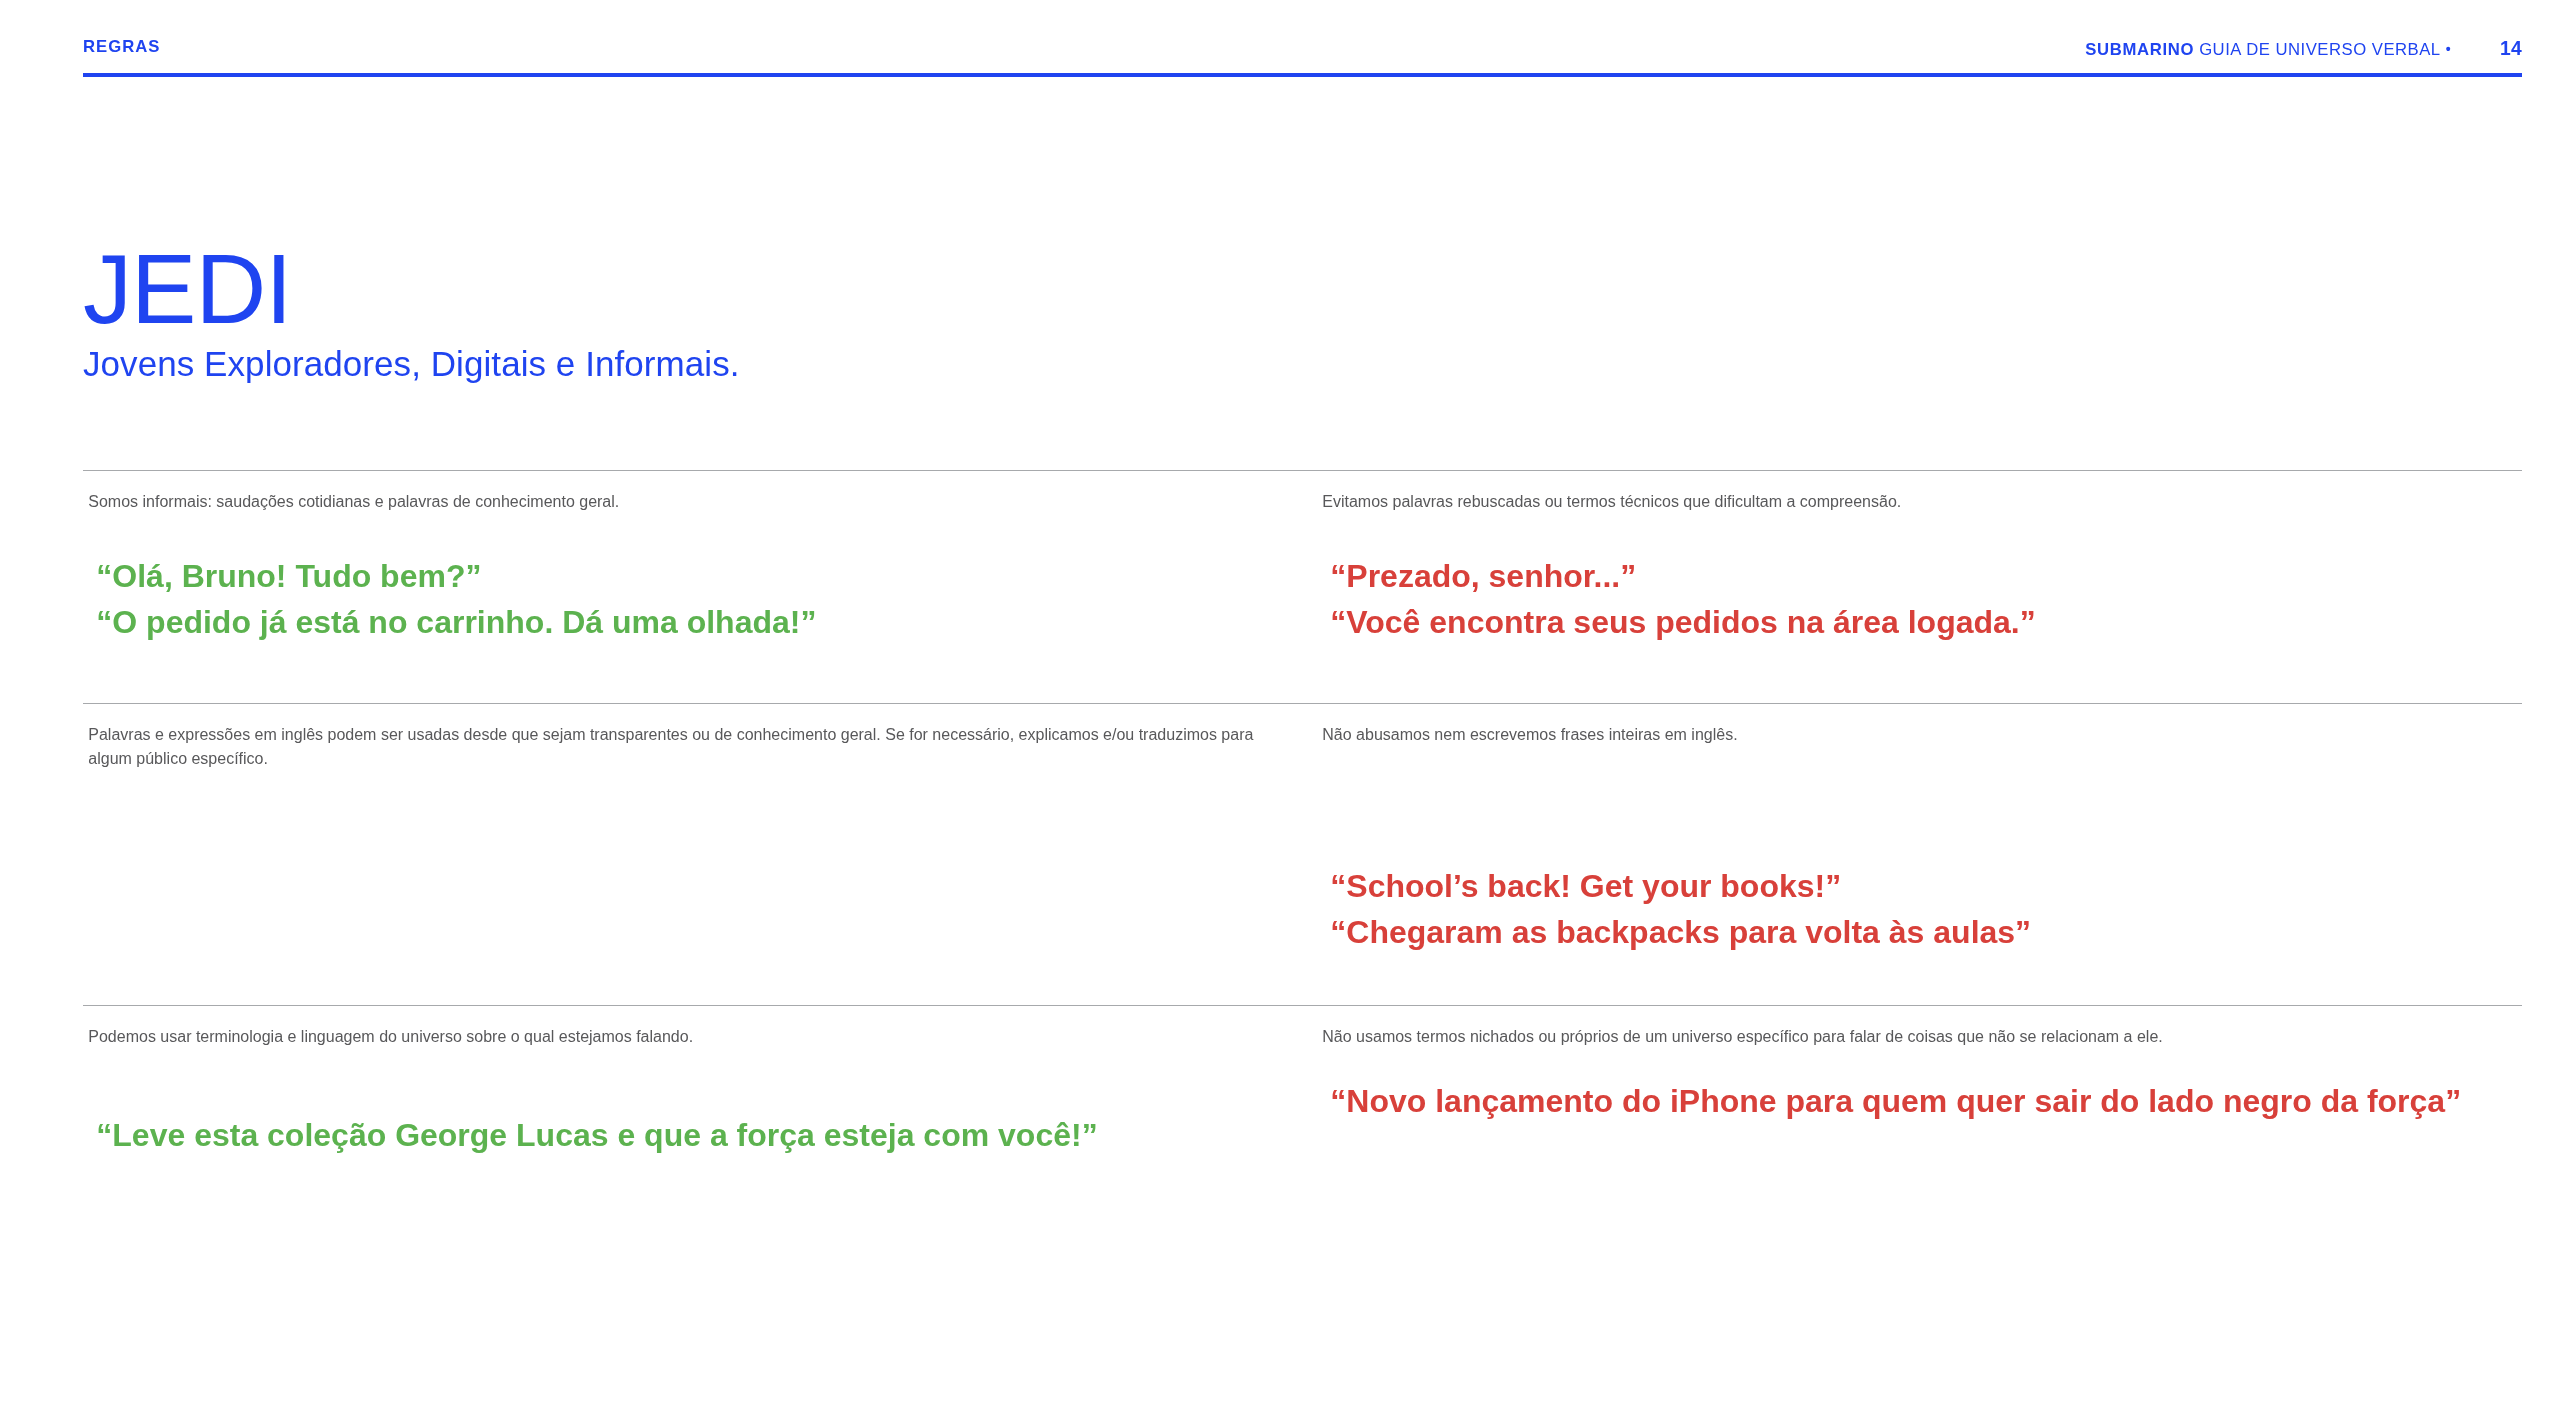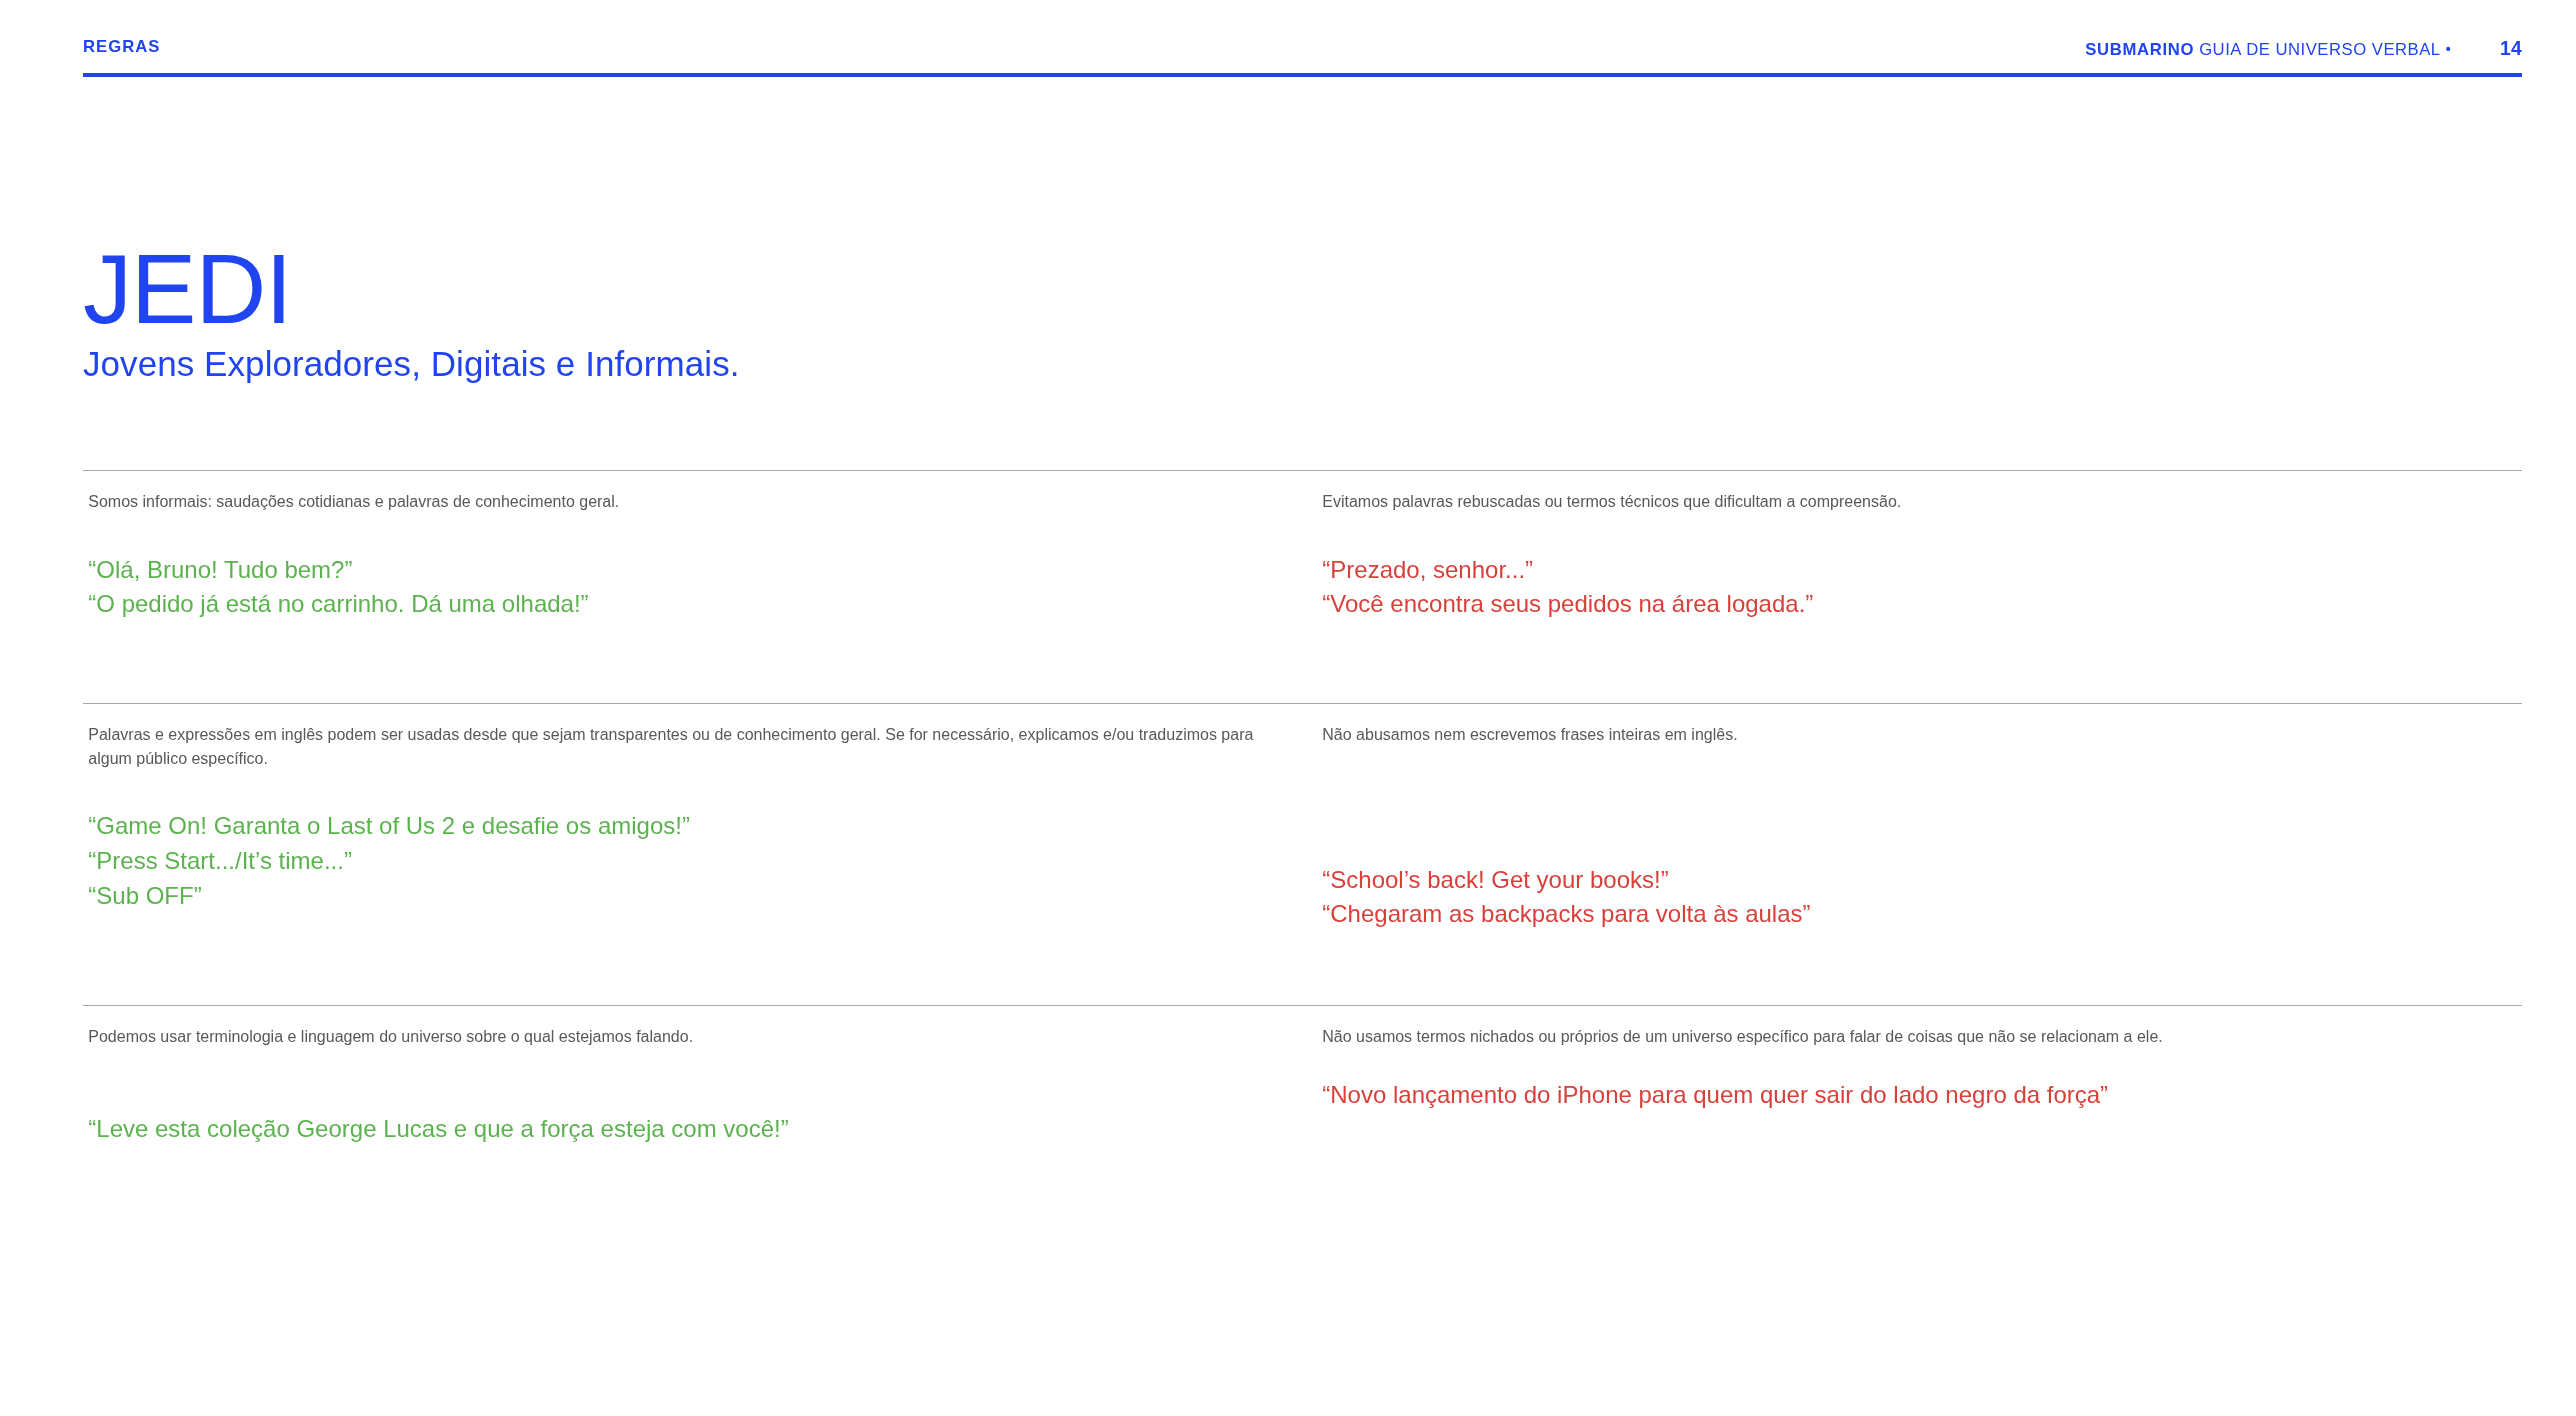--- a/index.html
+++ b/index.html
@@ -158,24 +158,24 @@
   }
 
   .body-text {
     font-size: 16px;
     line-height: 1.46;
     color: #58585a;
     margin: 0;
     font-weight: 400;
   }
   .examples {
-    margin: 0;
-    font-size: 24px;
+    margin: 8px;
+    font-size: 32px;
     line-height: 1.45;
-    font-weight: 400;
+    font-weight: 700;
   }
   .examples.green { color: #5cb24f; }
   .examples.red   { color: #d8403a; }
   .examples div { white-space: nowrap; }
 
   .row-1 .cell { height: 232px; }
   .row-1 .examples { margin-top: 39px; }
 
   .row-2 .cell { height: 301px; }
   .row-2 .cell-left .examples  { margin-top: 39px; }
@@ -221,25 +221,20 @@
           <div>“Prezado, senhor...”</div>
           <div>“Você encontra seus pedidos na área logada.”</div>
         </div>
       </div>
     </div>
     <div class="rule"></div>
 
     <div class="row row-2">
       <div class="cell cell-left">
         <p class="body-text">Palavras e expressões em inglês podem ser usadas desde que sejam transparentes ou de conhecimento geral. Se for necessário, explicamos e/ou traduzimos para algum público específico.</p>
-        <div class="examples green">
-          <div>“Game On! Garanta o Last of Us 2 e desafie os amigos!”</div>
-          <div>“Press Start.../It’s time...”</div>
-          <div>“Sub OFF”</div>
-        </div>
       </div>
       <div class="cell cell-right">
         <p class="body-text">Não abusamos nem escrevemos frases inteiras em inglês.</p>
         <div class="examples red">
           <div>“School’s back! Get your books!”</div>
           <div>“Chegaram as backpacks para volta às aulas”</div>
         </div>
       </div>
     </div>
     <div class="rule"></div>

